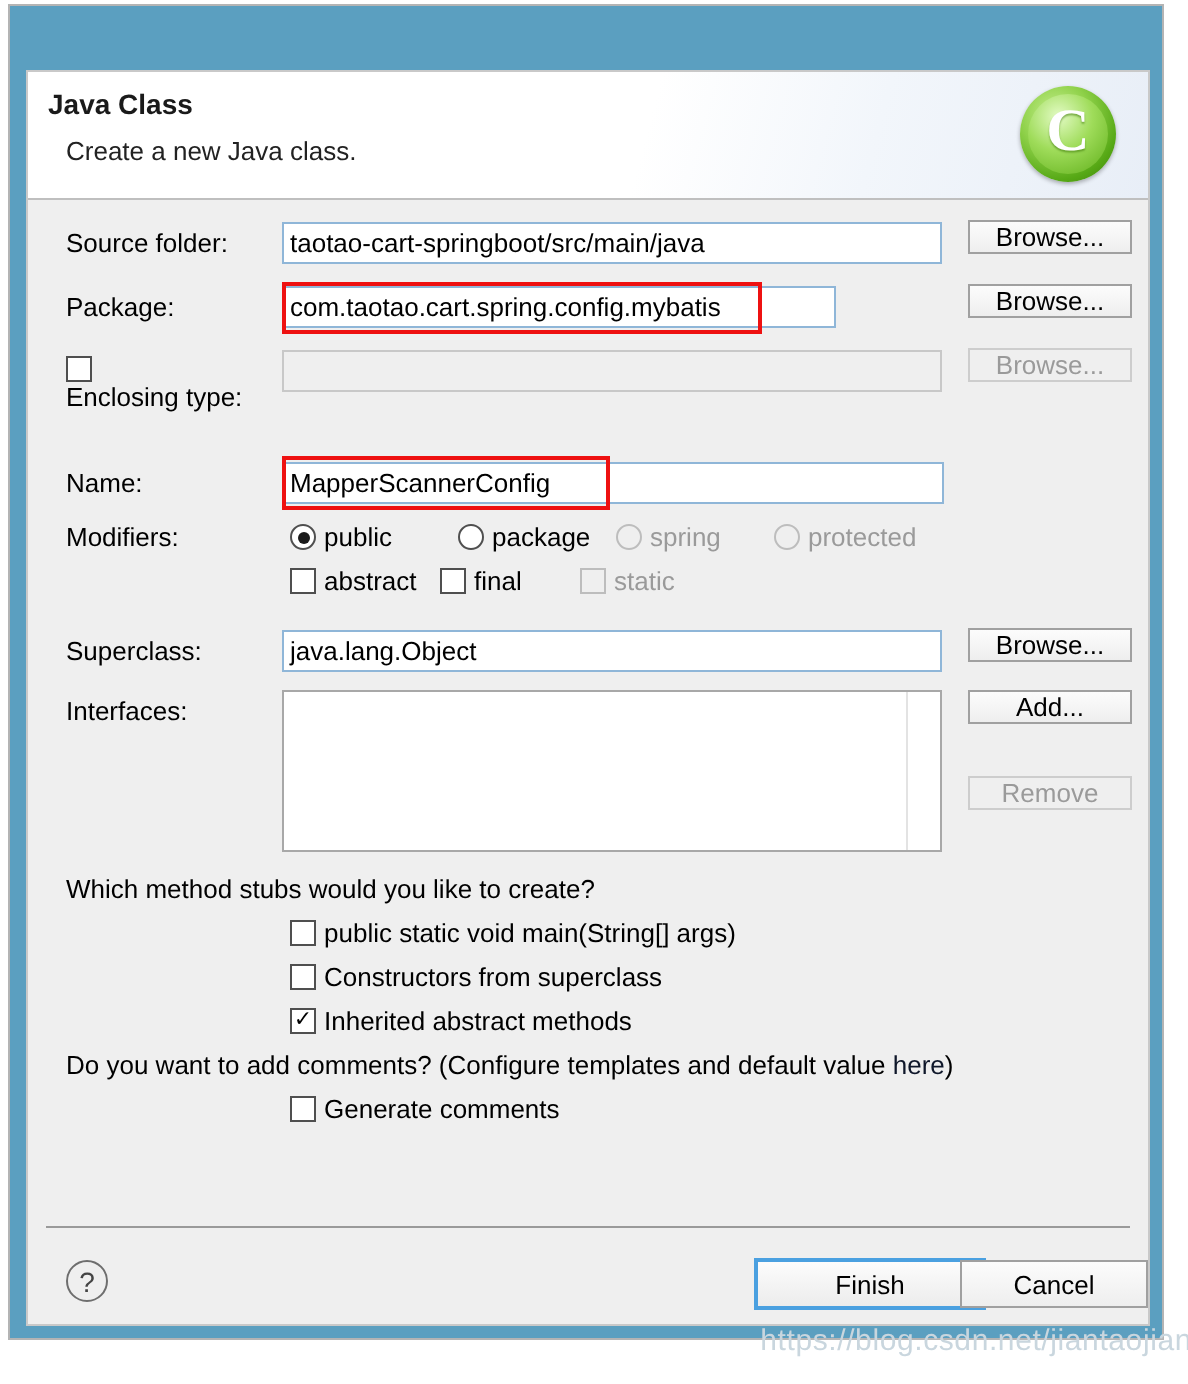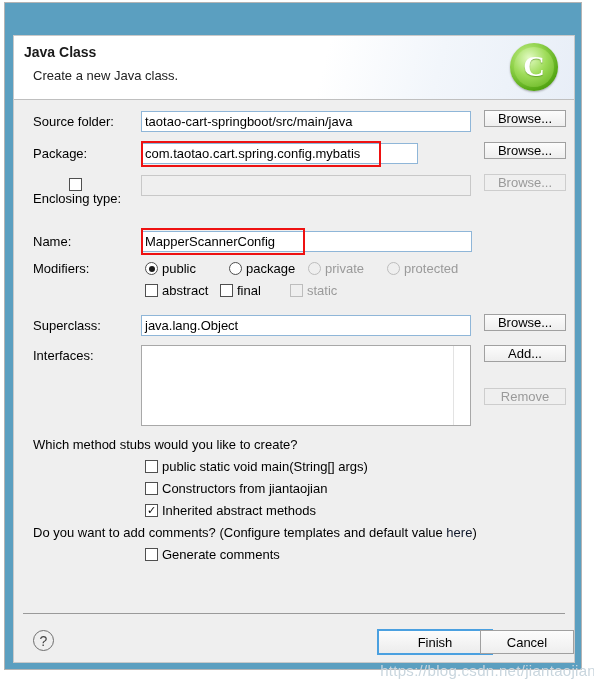--- a/index.html
+++ b/index.html
@@ -165,21 +165,21 @@
     line-height: 1;
     margin-top: -2px;
     text-shadow: 0 1px 1px rgba(60,120,10,0.55);
   }
 
   
   .form {
     position: relative;
     height: 504px;
   }
-  .row { position: absolute; display: flex; align-items: center; }
+  .row { position: absolute; display: flex; }
   .lbl { font-size: 13px; color: #000; }
   .txt {
     border: 1px solid #8fb6d8;
     background: #ffffff;
     height: 21px;
     line-height: 20px;
     padding: 0 3px;
     font-size: 13px;
     font-family: "Liberation Sans", sans-serif;
     color: #000;
@@ -367,21 +367,21 @@
             <span class="dot"></span>
           </span>
         <span>public</span>
       </div>
       <div class="opt" style="position:absolute; left:215px; top:161px;">
         <span class="rb"></span>
         <span>package</span>
       </div>
       <div class="opt disabled" style="position:absolute; left:294px; top:161px;">
         <span class="rb disabled"></span>
-        <span>private</span>
+        <span>spring</span>
       </div>
       <div class="opt disabled" style="position:absolute; left:373px; top:161px;">
         <span class="rb disabled"></span>
         <span>protected</span>
       </div>
 
       <div class="opt" style="position:absolute; left:131px; top:183px;">
         <span class="cb"></span>
         <span>abstract</span>
       </div>
@@ -410,21 +410,21 @@
       <div class="btn disabled" style="position:absolute; left:470px; top:288px; width:82px;">Remove</div>
 
       <div class="question-line" style="position:absolute; left:19px; top:337px;">Which method stubs would you like to create?</div>
 
       <div class="opt" style="position:absolute; left:131px; top:359px;">
         <span class="cb"></span>
         <span>public static void main(String[] args)</span>
       </div>
       <div class="opt" style="position:absolute; left:131px; top:381px;">
         <span class="cb"></span>
-        <span>Constructors from jiantaojian</span>
+        <span>Constructors from superclass</span>
       </div>
       <div class="opt" style="position:absolute; left:131px; top:403px;">
         <span class="cb">
             <span class="tick">✓</span>
           </span>
         <span>Inherited abstract methods</span>
       </div>
 
       <div class="question-line" style="position:absolute; left:19px; top:425px;">
         <span>Do you want to add comments? (Configure templates and default value </span><span class="link">here</span><span>)</span>

